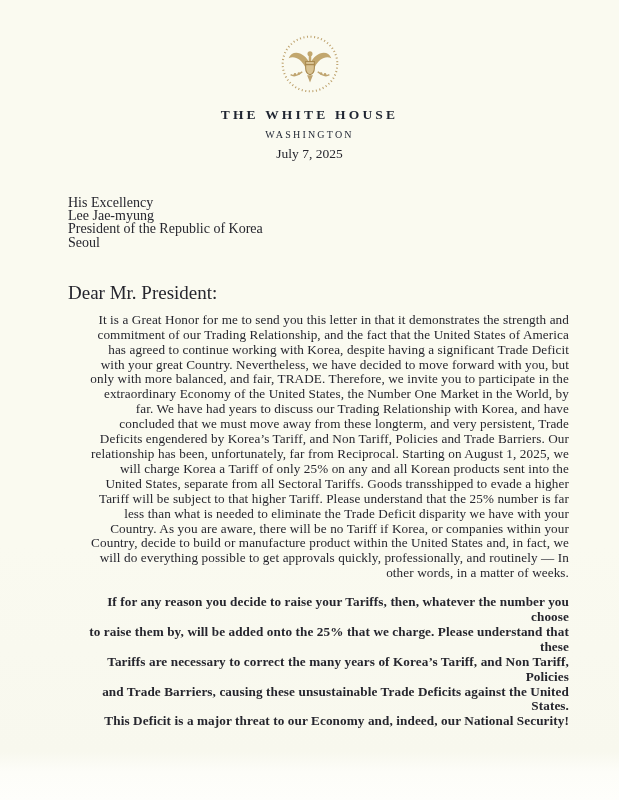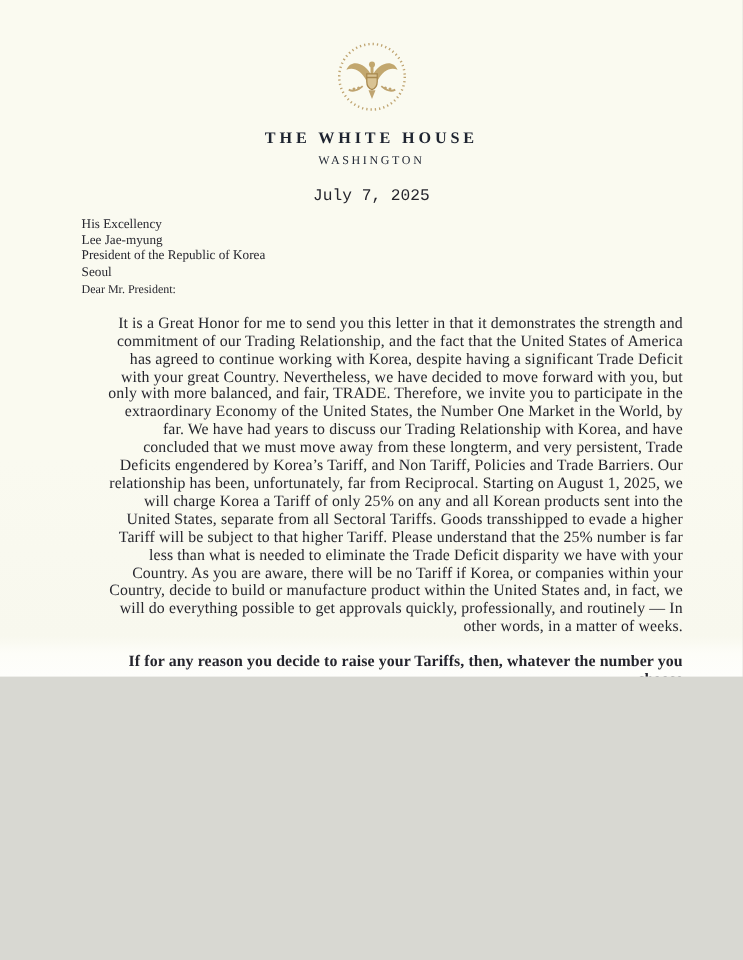--- a/index.html
+++ b/index.html
@@ -4,21 +4,21 @@
 <style>
   html, body {
     margin: 0;
     padding: 0;
     background: #d8d8d2;
     font-family: "Liberation Serif", serif;
   }
   .page {
     position: relative;
     width: 619px;
-    height: 564px;
+    height: 800px;
     margin: 0 auto;
     background: linear-gradient(180deg,
       #fafaf0 0%,
       #fafaf0 68%,
       #f8f8ee 94%,
       #fdfdf8 96.5%,
       #fefefb 100%);
     color: #26262e;
     overflow: hidden;
     box-sizing: border-box;
@@ -41,38 +41,38 @@
   }
   .org-city {
     margin-top: 7px;
     font-size: 10px;
     line-height: 11px;
     font-weight: normal;
     letter-spacing: 2.2px;
     color: #232936;
   }
   .letter-date {
-    margin-top: 17px;
+    margin-top: 6px;
     font-size: 13.5px;
     line-height: 15px;
     color: #26262e;
-    font-family: Liberation Mono, monospace;
   }
   
   .letter-body {
     padding: 0 50px 0 68px;
   }
   .recipient {
-    margin-top: 9px;
-    font-size: 11px;
+    margin-top: 35px;
+    font-size: 14px;
     line-height: 13.2px;
     white-space: pre-line;
   }
   .salutation {
-    font-size: 10px;
+    margin-top: 36px;
+    font-size: 19px;
     line-height: 15px;
   }
   .para {
     margin: 0;
     font-size: 13.2px;
     line-height: 14.9px;
     white-space: pre-line;
     letter-spacing: 0.1px;
     text-align: right;
   }

